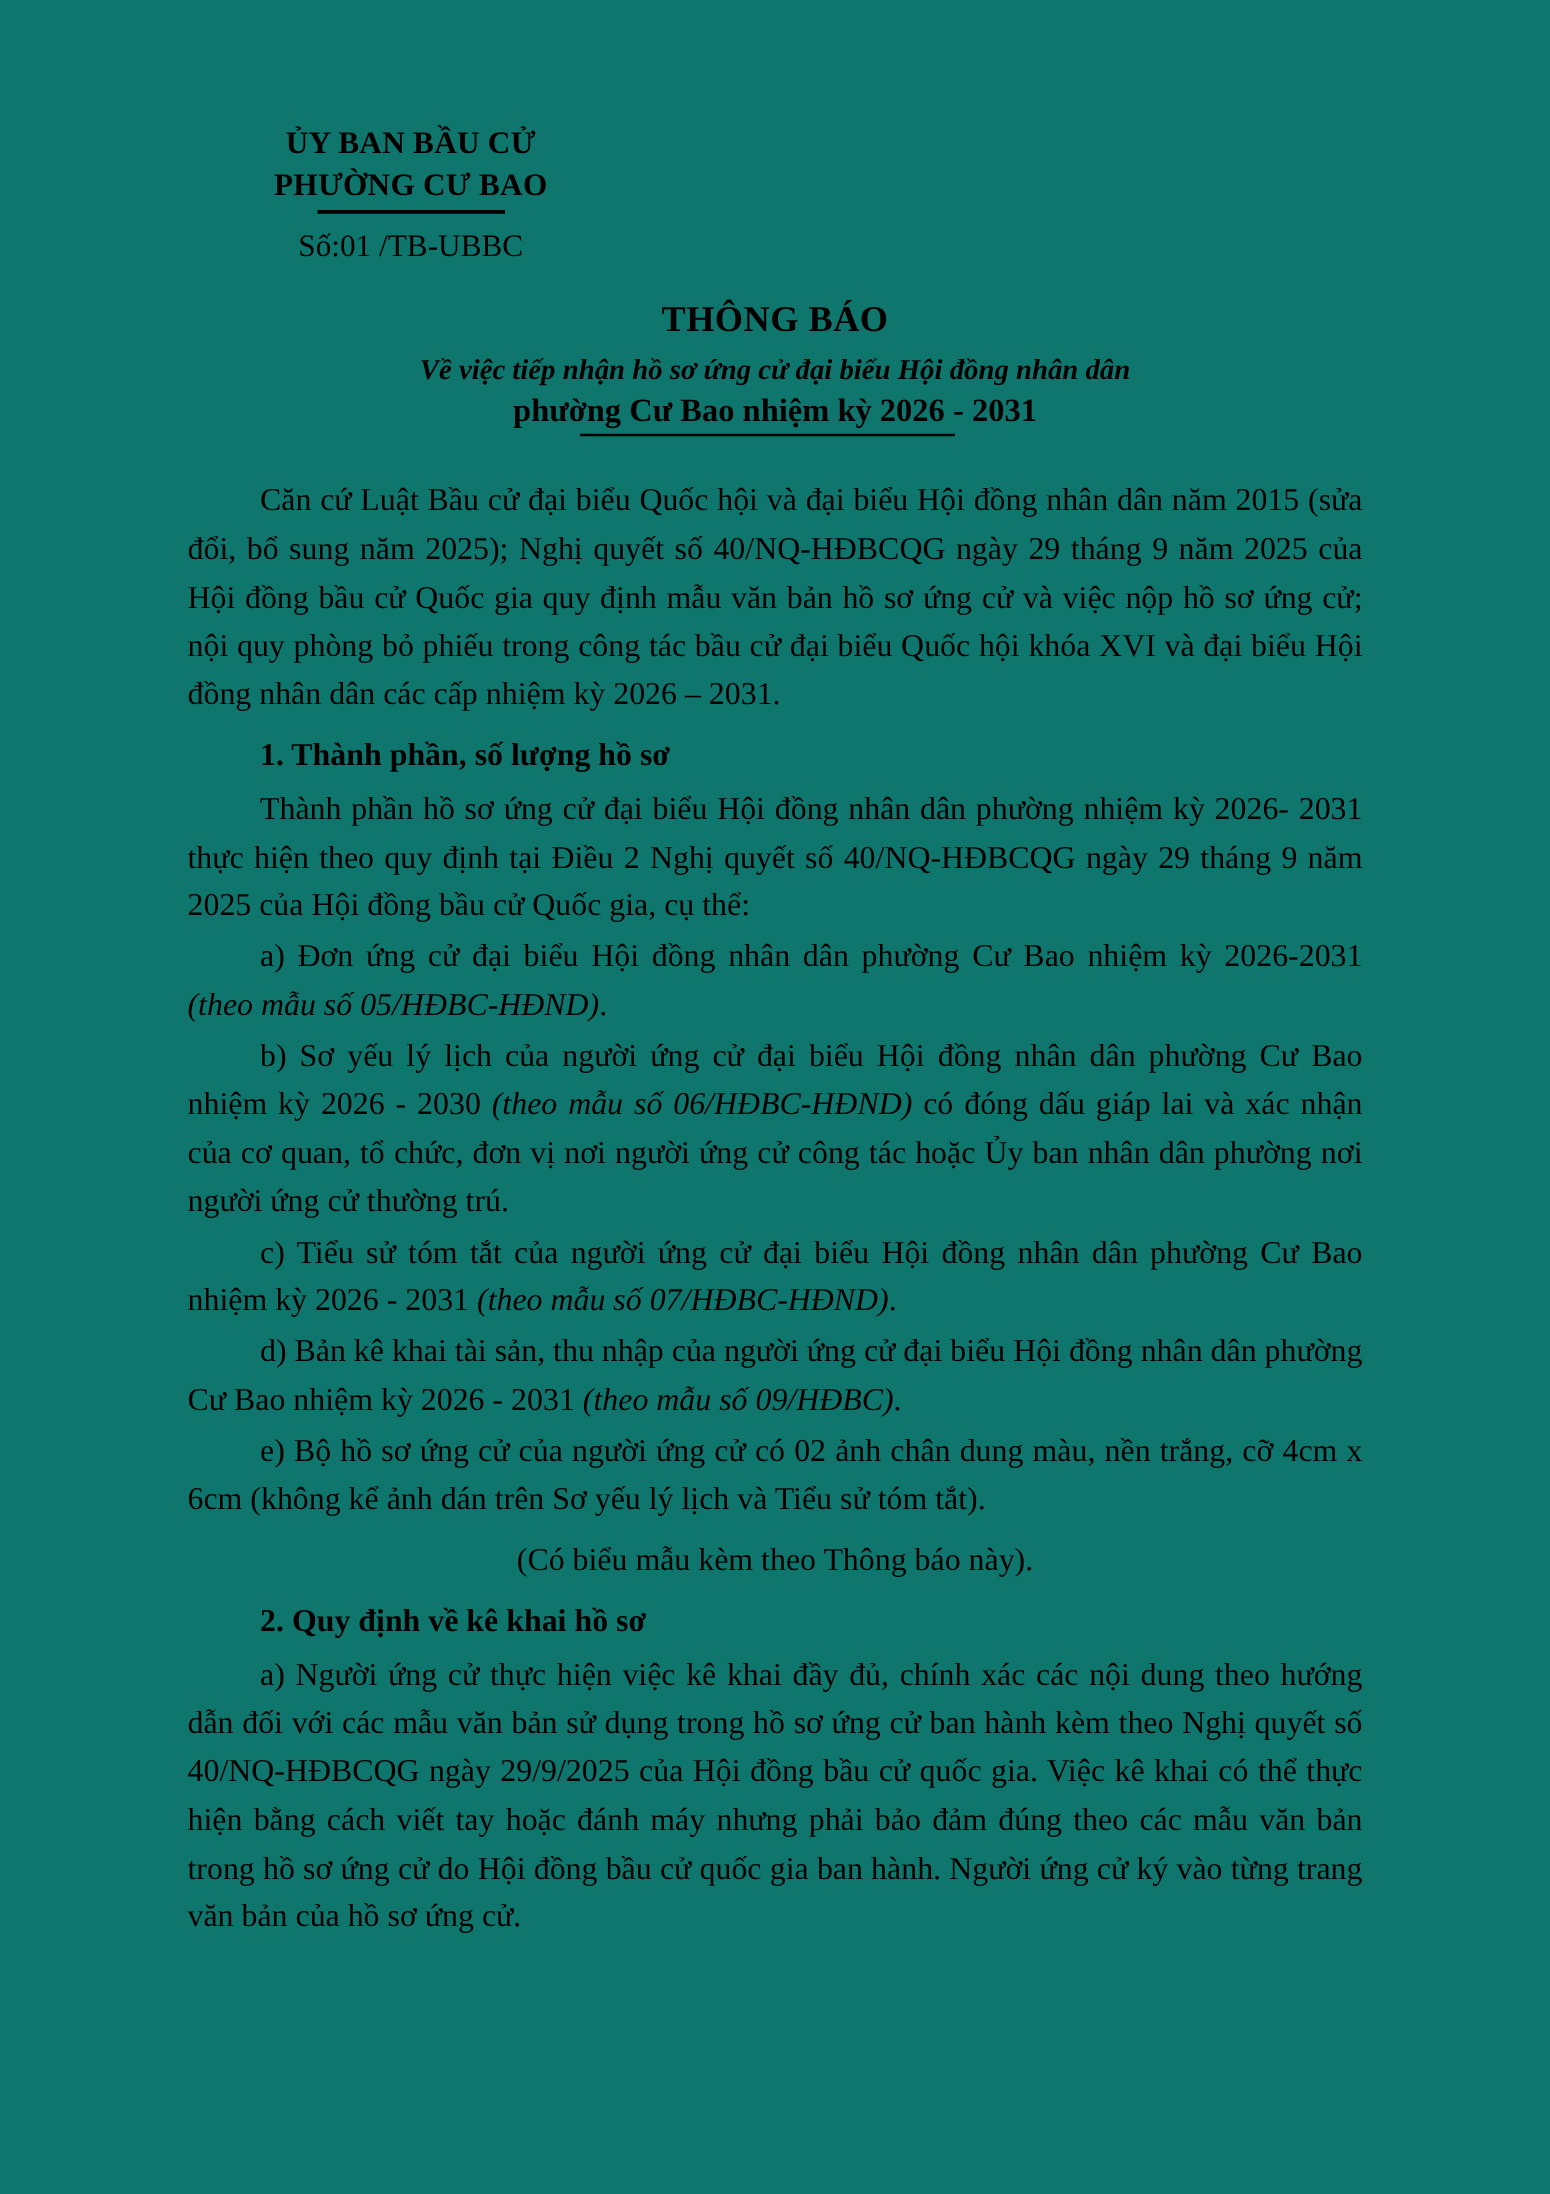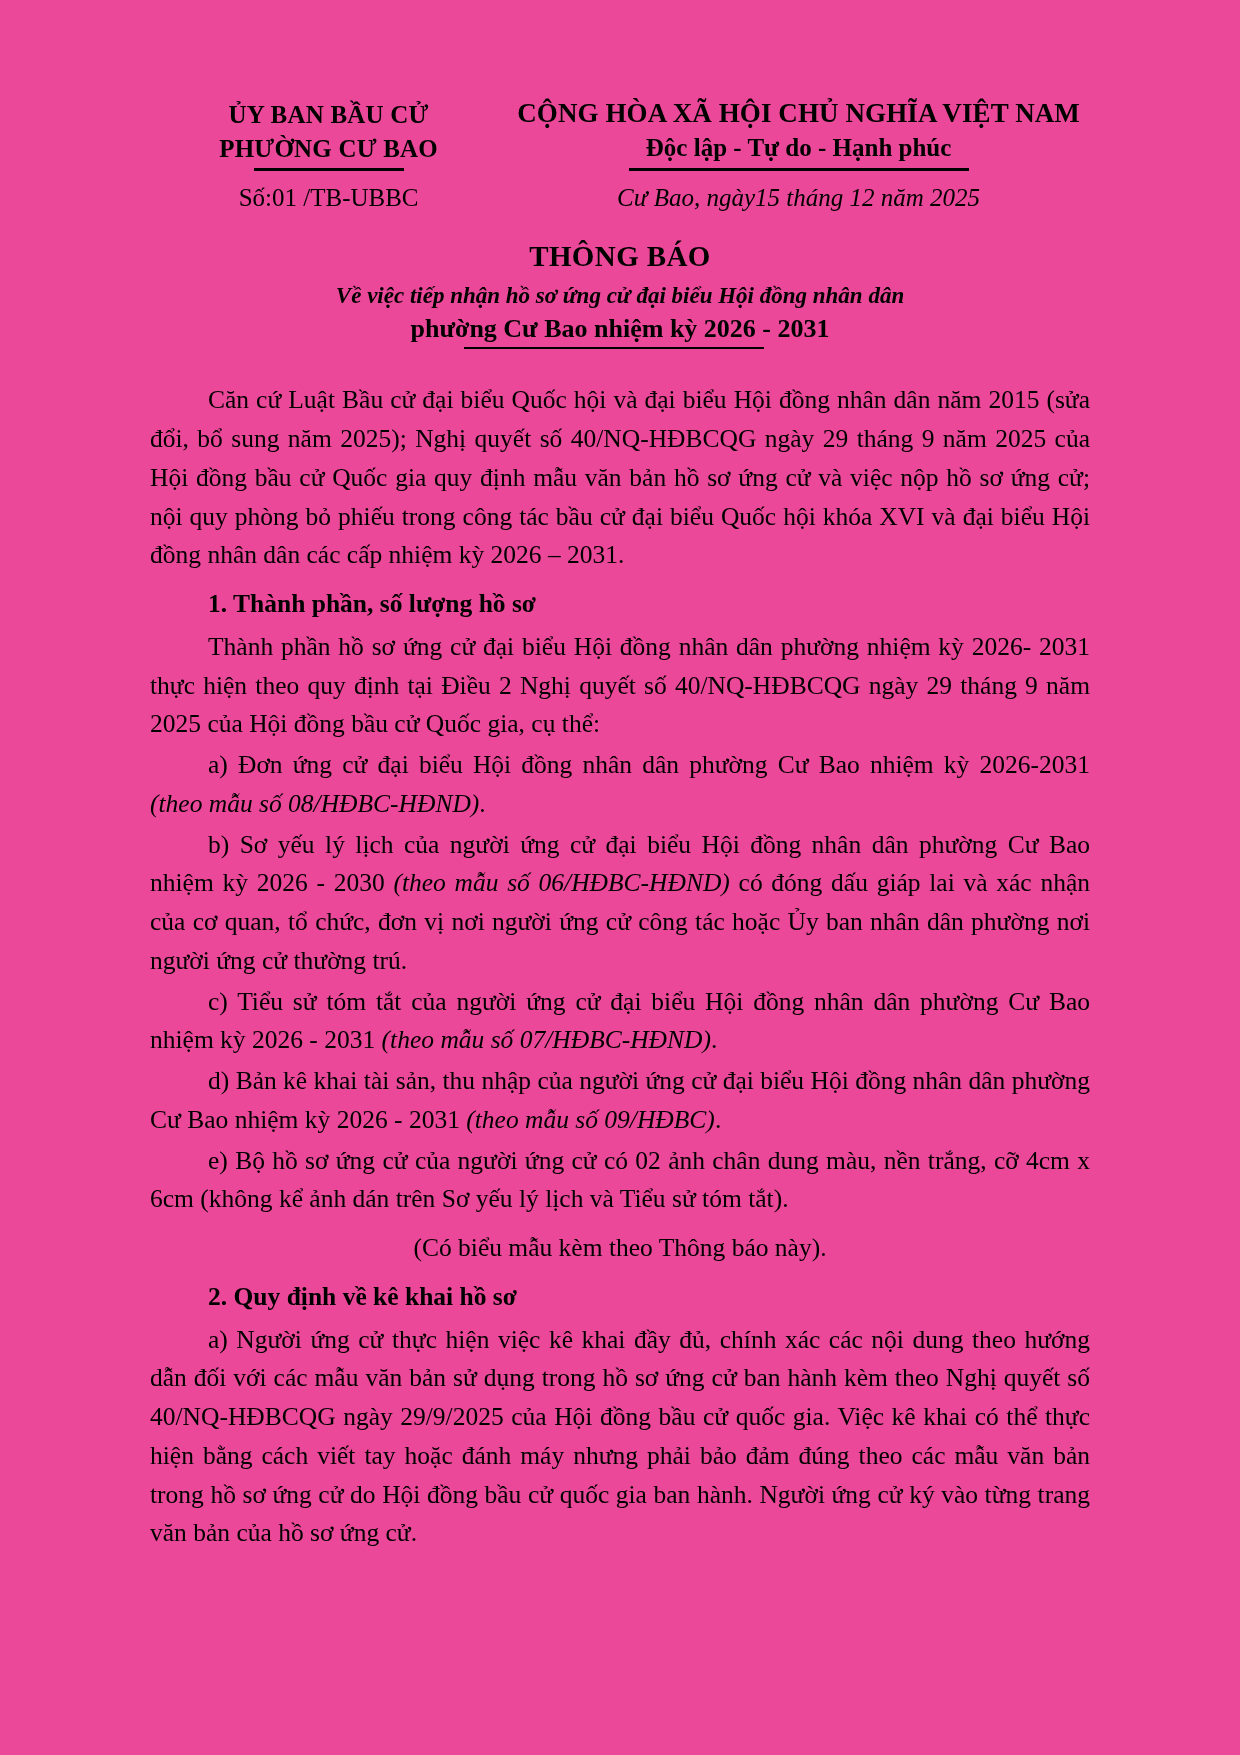--- a/index.html
+++ b/index.html
@@ -10,21 +10,21 @@
   }
   body {
     font-family: "Liberation Serif", "DejaVu Serif", serif;
     color: #000000;
   }
   .page {
     position: relative;
     width: 1240px;
     height: 1755px;
     margin: 0 auto;
-    background: #ec4899;
+    background: #0f766e;
     box-sizing: border-box;
     padding: 96px 150px 60px 150px;
     overflow: hidden;
   }
 
   
   .doc-header {
     display: flex;
     align-items: flex-start;
     width: 100%;
@@ -151,28 +151,20 @@
 
     <div class="header-left">
       <div class="org-line">ỦY BAN BẦU CỬ</div>
       <div class="org-line">PHƯỜNG CƯ BAO</div>
       <div class="rule-wrap">
         <div class="rule rule-left"></div>
       </div>
       <div class="docnum">Số:01  /TB-UBBC</div>
     </div>
 
-    <div class="header-right">
-      <div class="nation-line">CỘNG HÒA XÃ HỘI CHỦ NGHĨA VIỆT NAM</div>
-      <div class="motto-line">Độc lập - Tự do - Hạnh phúc</div>
-      <div class="rule-wrap">
-        <div class="rule rule-right"></div>
-      </div>
-      <div class="dateline">Cư Bao, ngày15  tháng  12  năm 2025</div>
-    </div>
 
   </div>
 
   <div class="title-block">
     <div class="title-main">THÔNG BÁO</div>
     <div class="title-sub">Về việc tiếp nhận hồ sơ ứng cử đại biểu Hội đồng nhân dân</div>
     <div>
       <span class="title-sub-2">phường Cư Bao nhiệm kỳ 2026 - 2031</span>
       <span class="title-underline"></span>
     </div>
@@ -180,21 +172,21 @@
 
   <div class="body-text">
 
     <p class="para">Căn cứ Luật Bầu cử đại biểu Quốc hội và đại biểu Hội đồng nhân dân năm 2015 (sửa đổi, bổ sung năm 2025); Nghị quyết số 40/NQ-HĐBCQG ngày 29 tháng 9 năm 2025 của Hội đồng bầu cử Quốc gia quy định mẫu văn bản hồ sơ ứng cử và việc nộp hồ sơ ứng cử; nội quy phòng bỏ phiếu trong công tác bầu cử đại biểu Quốc hội khóa XVI và đại biểu Hội đồng nhân dân các cấp nhiệm kỳ 2026 – 2031.</p>
 
 
     <p class="heading">1. Thành phần, số lượng hồ sơ</p>
 
     <p class="para">Thành phần hồ sơ ứng cử đại biểu Hội đồng nhân dân phường nhiệm kỳ 2026- 2031 thực hiện theo quy định tại Điều 2 Nghị quyết số 40/NQ-HĐBCQG ngày 29 tháng 9 năm 2025 của Hội đồng bầu cử Quốc gia, cụ thể:</p>
 
-    <p class="para"><span>a) Đơn ứng cử đại biểu Hội đồng nhân dân phường Cư Bao nhiệm kỳ 2026-2031 </span><span class="it">(theo mẫu số 08/HĐBC-HĐND)</span><span>.</span></p>
+    <p class="para"><span>a) Đơn ứng cử đại biểu Hội đồng nhân dân phường Cư Bao nhiệm kỳ 2026-2031 </span><span class="it">(theo mẫu số 05/HĐBC-HĐND)</span><span>.</span></p>
 
     <p class="para"><span>b) Sơ yếu lý lịch của người ứng cử đại biểu Hội đồng nhân dân phường Cư Bao nhiệm kỳ 2026 - 2030 </span><span class="it">(theo mẫu số 06/HĐBC-HĐND)</span><span> có đóng dấu giáp lai và xác nhận của cơ quan, tổ chức, đơn vị nơi người ứng cử công tác hoặc Ủy ban nhân dân phường nơi người ứng cử thường trú.</span></p>
 
     <p class="para"><span>c) Tiểu sử tóm tắt của người ứng cử đại biểu Hội đồng nhân dân phường Cư Bao nhiệm kỳ 2026 - 2031 </span><span class="it">(theo mẫu số 07/HĐBC-HĐND)</span><span>.</span></p>
 
     <p class="para"><span>d) Bản kê khai tài sản, thu nhập của người ứng cử đại biểu Hội đồng nhân dân phường Cư Bao nhiệm kỳ 2026 - 2031 </span><span class="it">(theo mẫu số 09/HĐBC)</span><span>.</span></p>
 
     <p class="para"> e) Bộ hồ sơ ứng cử của người ứng cử có 02 ảnh chân dung màu, nền trắng, cỡ 4cm x 6cm (không kể ảnh dán trên Sơ yếu lý lịch và Tiểu sử tóm tắt).</p>
 
     <p class="centered">(Có biểu mẫu kèm theo Thông báo này).</p>

